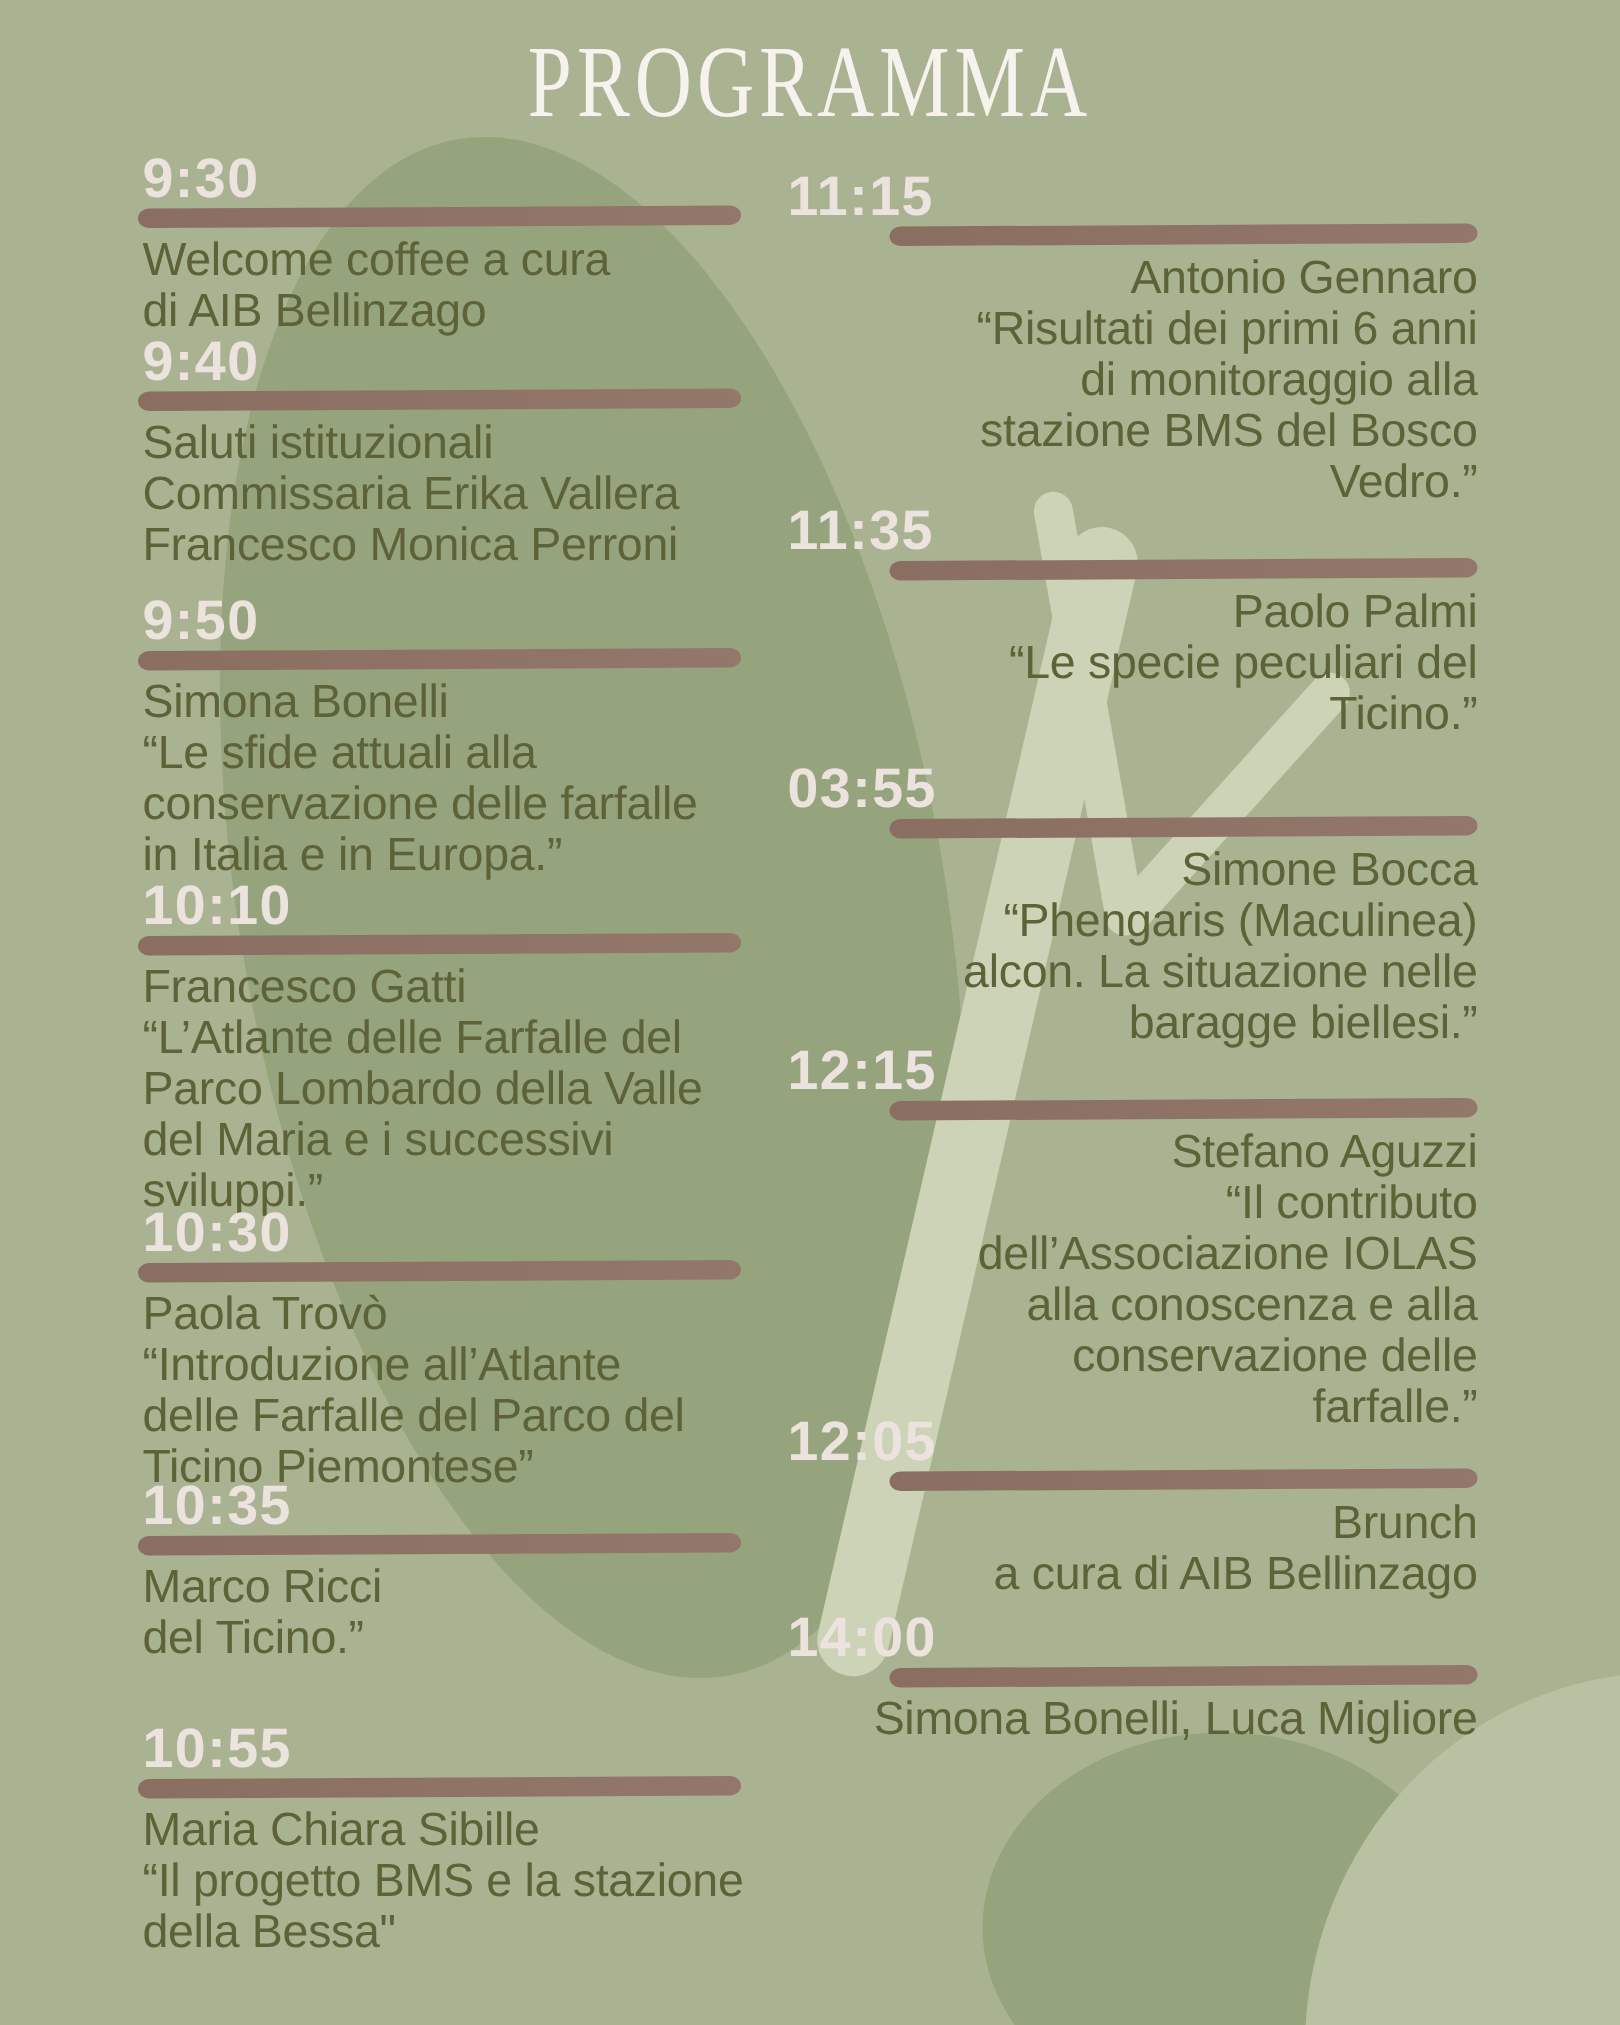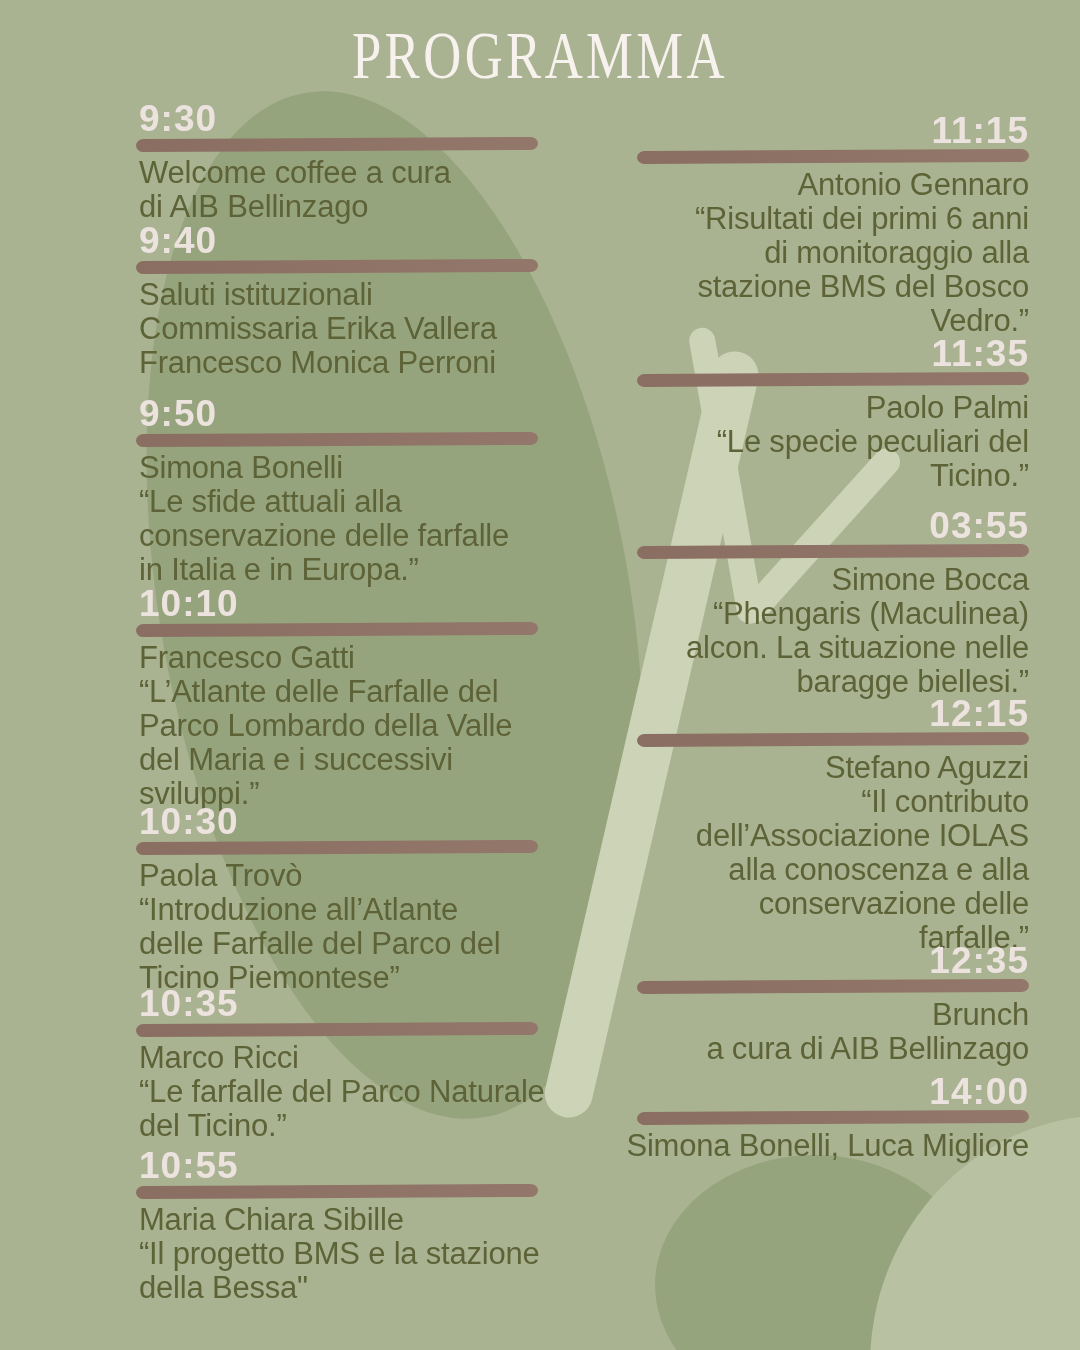--- a/index.html
+++ b/index.html
@@ -16,29 +16,29 @@
   .b-ant-left{left:687px;top:328px;width:26px;height:300px;border-radius:14px;background:var(--cream);transform:rotate(-10deg);transform-origin:50% 0;}
   .b-ant-right{left:882px;top:452px;width:27px;height:225px;border-radius:14px;background:var(--cream);transform:rotate(42deg);transform-origin:50% 0;}
 
   .title{
     position:absolute;top:22px;left:0;width:1080px;text-align:center;
     font-family:"Liberation Serif",serif;font-weight:400;
     font-size:62px;line-height:66px;color:var(--title);
     letter-spacing:4px;transform:scale(.85,1.1);
   }
 
-  .column{position:absolute;top:0;height:1350px;z-index:2;margin-left:44px;}
+  .column{position:absolute;top:0;height:1350px;z-index:2;}
   .col-left{left:95px;width:460px;}
   .col-right{left:525px;width:460px;}
   .session{position:absolute;left:0;width:100%;}
   .time{
     font-size:37px;font-weight:700;line-height:32px;
     color:var(--time);letter-spacing:1px;
   }
-  .col-right .time{text-align:right;}
+  .col-right .time{text-align:left;}
   .bar{
     height:13px;margin-top:3px;border-radius:8px/7px;
     background:linear-gradient(90deg,var(--bar),var(--bar2));
     width:402px;transform:rotate(-.3deg);
   }
   .col-left .bar{margin-left:-3px;}
   .col-right .bar{margin-left:auto;width:392px;}
   .lines{margin-top:5px;}
   .lines.extra{margin-top:13px;}
   .line{
@@ -106,21 +106,20 @@
         <div class="line">“Introduzione all’Atlante</div>
         <div class="line">delle Farfalle del Parco del</div>
         <div class="line">Ticino Piemontese”</div>
       </div>
     </div>
     <div class="session" style="top: 988px;">
       <div class="time">10:35</div>
       <div class="bar"></div>
       <div class="lines">
         <div class="line">Marco Ricci</div>
-        <div class="line">“Le farfalle del Parco Naturale</div>
         <div class="line">del Ticino.”</div>
       </div>
     </div>
     <div class="session" style="top: 1150px;">
       <div class="time">10:55</div>
       <div class="bar"></div>
       <div class="lines">
         <div class="line">Maria Chiara Sibille</div>
         <div class="line">“Il progetto BMS e la stazione</div>
         <div class="line">della Bessa"</div>
@@ -164,21 +163,21 @@
       <div class="lines">
         <div class="line">Stefano Aguzzi</div>
         <div class="line">“Il contributo</div>
         <div class="line">dell’Associazione IOLAS</div>
         <div class="line">alla conoscenza e alla</div>
         <div class="line">conservazione delle</div>
         <div class="line">farfalle.”</div>
       </div>
     </div>
     <div class="session" style="top: 945px;">
-      <div class="time">12:35</div>
+      <div class="time">12:05</div>
       <div class="bar"></div>
       <div class="lines">
         <div class="line">Brunch</div>
         <div class="line">a cura di AIB Bellinzago</div>
       </div>
     </div>
     <div class="session" style="top: 1076px;">
       <div class="time">14:00</div>
       <div class="bar"></div>
       <div class="lines">

